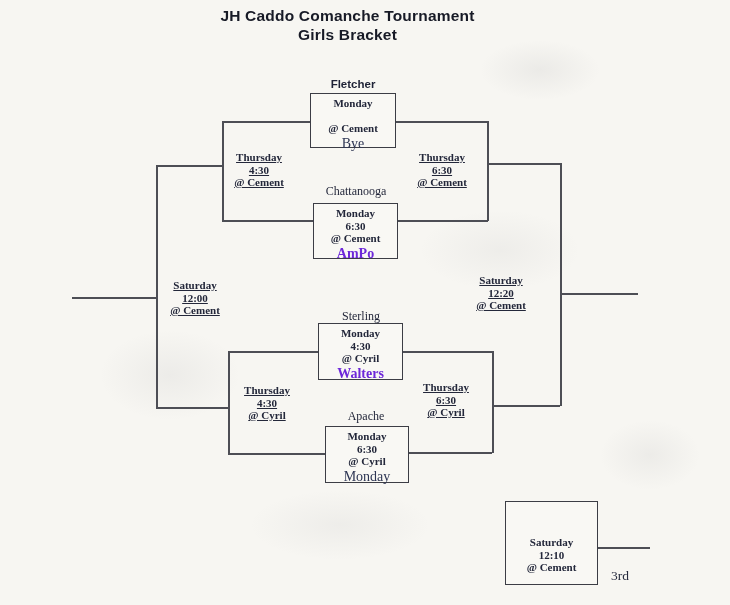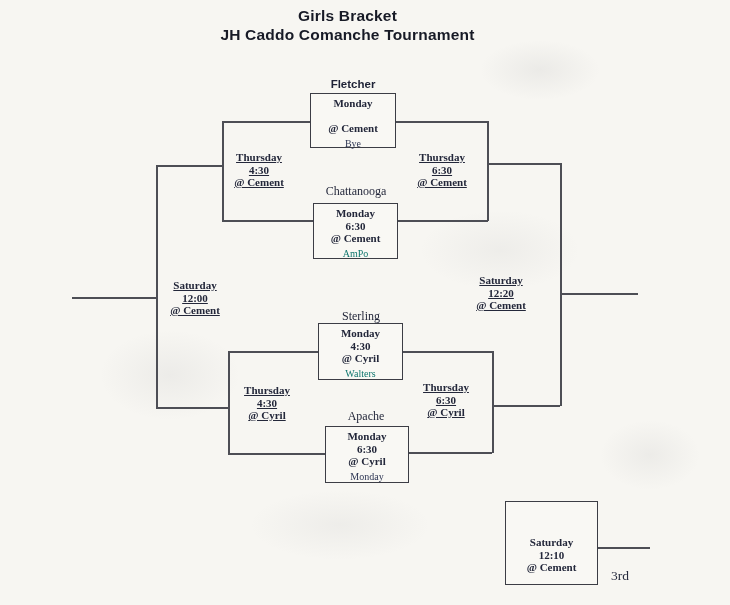--- a/index.html
+++ b/index.html
@@ -37,22 +37,22 @@
 
   .gbox {
     position:absolute;
     border:1.4px solid #3c3d45;
     background:rgba(252,251,248,0.35);
     display:flex; flex-direction:column; align-items:center;
     padding-top:3px; box-sizing:border-box;
   }
   .box-row { font-size:11px; font-weight:bold; line-height:12.5px; min-height:12.5px;
              text-align:center; white-space:nowrap; }
-  .team-name { font-size:10px; line-height:15px; margin-top:1px; white-space:nowrap; }
-  .team-bold { font-weight:normal; color:#0f766e; }
+  .team-name { font-size:14px; line-height:15px; margin-top:1px; white-space:nowrap; }
+  .team-bold { font-weight:bold; color:#6d28d9; }
   .team-reg  { font-weight:normal; color:#2e3654; }
 
   .box-label {
     position:absolute; text-align:center; white-space:nowrap;
     font-size:12px; line-height:13px; color:#1e2236;
   }
   .label-sans { font-family:"Liberation Sans", sans-serif; font-weight:bold; font-size:11.5px; }
   .label-serif { font-family:"Liberation Serif", serif; font-weight:normal; }
 
   .slot {
@@ -71,22 +71,22 @@
 
 <div id="page">
 
   <div class="smudge s1"></div>
   <div class="smudge s2"></div>
   <div class="smudge s3"></div>
   <div class="smudge s4"></div>
   <div class="smudge s5"></div>
 
   <div class="title">
+    <div>JH Caddo Comanche Tournament</div>
     <div>Girls Bracket</div>
-    <div>JH Caddo Comanche Tournament</div>
   </div>
 
   <div class="hline" style="left:222px; top:121px; width:89px;"></div>
   <div class="hline" style="left:396px; top:121px; width:92px;"></div>
   <div class="vline" style="left:222px; top:121px; height:101px;"></div>
   <div class="vline" style="left:487px; top:121px; height:100px;"></div>
   <div class="hline" style="left:222px; top:220px; width:92px;"></div>
   <div class="hline" style="left:398px; top:220px; width:90px;"></div>
   <div class="hline" style="left:156px; top:165px; width:67px;"></div>
   <div class="hline" style="left:487px; top:163px; width:74px;"></div>

